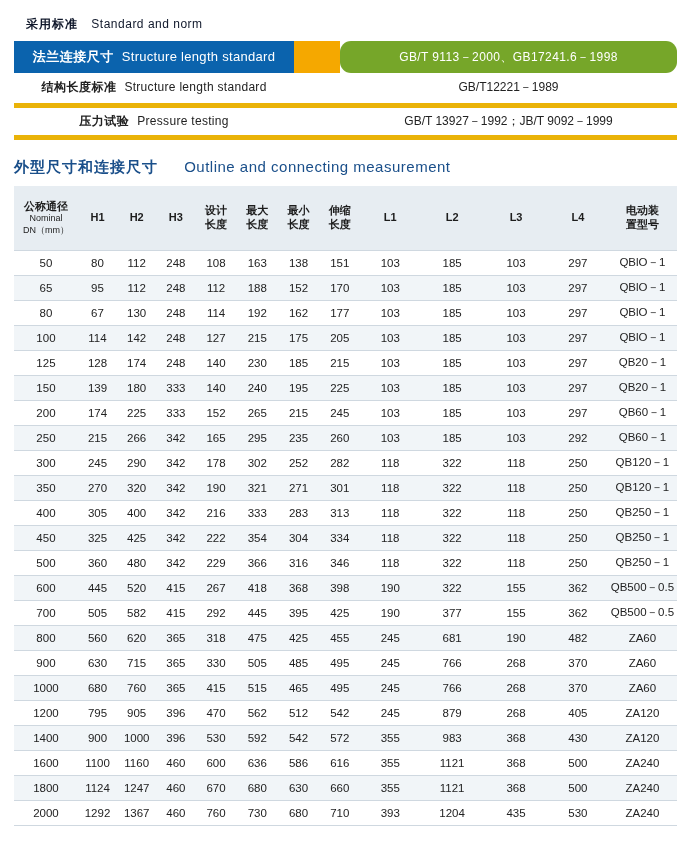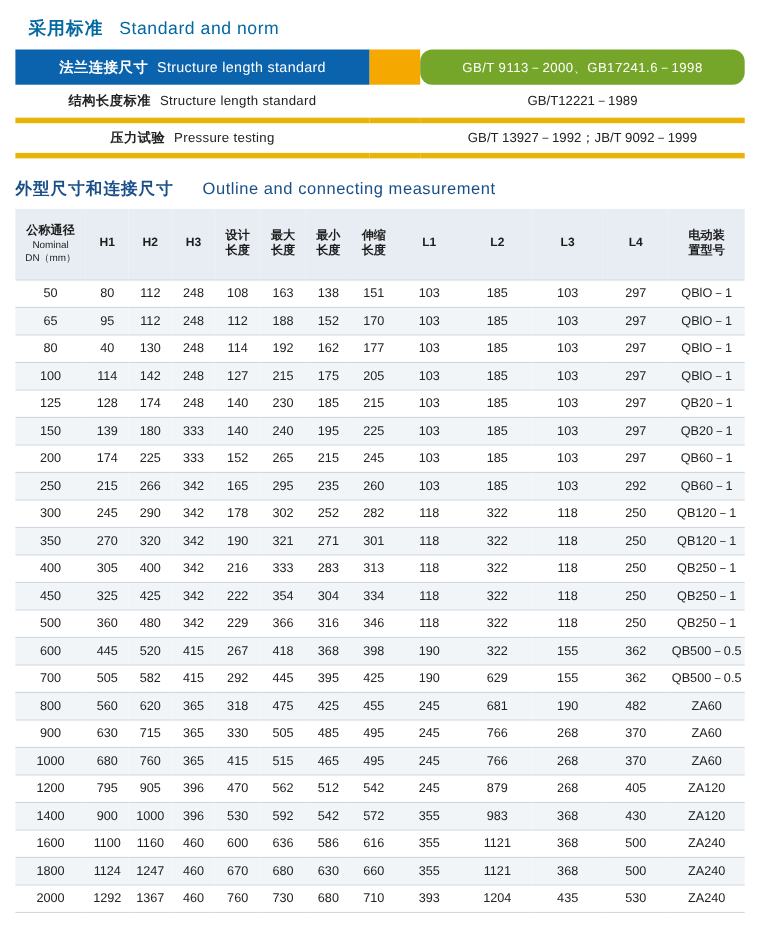--- a/index.html
+++ b/index.html
@@ -15,22 +15,22 @@
     min-height: 842px;
     position: relative;
   }
 
   
   .sec1 {
     margin: 0 14px;
     padding-top: 14px;
   }
   .sec-title {
-    font-size: 16px;
-    color: #0369a1;
+    font-size: 12px;
+    color: #0f172a;
     padding: 2px 0 8px 12px;
     white-space: nowrap;
   }
   .sec-title .cn { font-weight: bold; letter-spacing: 1px; }
   .sec-title .en { margin-left: 10px; letter-spacing: .5px; }
 
   .std-table {
     border-collapse: collapse;
     width: 663px;
     table-layout: fixed;
@@ -116,21 +116,21 @@
 <div class="sec1">
 
   <div class="sec-title">
     <span class="cn">采用标准</span>
     <span class="en">Standard and norm</span>
   </div>
 
   <table class="std-table">
     <tbody>
       <tr class="row-blue">
-        <td class="cell-left" style="width:322px;">
+        <td class="cell-left" style="width:280px;">
           <span class="cell-cn">法兰连接尺寸</span><span class="cell-en">Structure length standard</span>
         </td>
         <td class="cell-mid"></td>
         <td class="cell-right">GB/T 9113－2000、GB17241.6－1998</td>
       </tr>
 
       <tr class="row-plain first">
         <td class="cell-left" style="width:308px;">
           <span class="cell-cn">结构长度标准</span><span class="cell-en">Structure length standard</span>
         </td>
@@ -242,21 +242,21 @@
           <td>152</td>
           <td>170</td>
           <td>103</td>
           <td>185</td>
           <td>103</td>
           <td>297</td>
           <td>QBlO－1</td>
         </tr>
         <tr>
           <td>80</td>
-          <td>40</td>
+          <td>67</td>
           <td>130</td>
           <td>248</td>
           <td>114</td>
           <td>192</td>
           <td>162</td>
           <td>177</td>
           <td>103</td>
           <td>185</td>
           <td>103</td>
           <td>297</td>
@@ -430,21 +430,21 @@
         <tr>
           <td>700</td>
           <td>505</td>
           <td>582</td>
           <td>415</td>
           <td>292</td>
           <td>445</td>
           <td>395</td>
           <td>425</td>
           <td>190</td>
-          <td>629</td>
+          <td>377</td>
           <td>155</td>
           <td>362</td>
           <td>QB500－0.5</td>
         </tr>
         <tr class="alt">
           <td>800</td>
           <td>560</td>
           <td>620</td>
           <td>365</td>
           <td>318</td>

